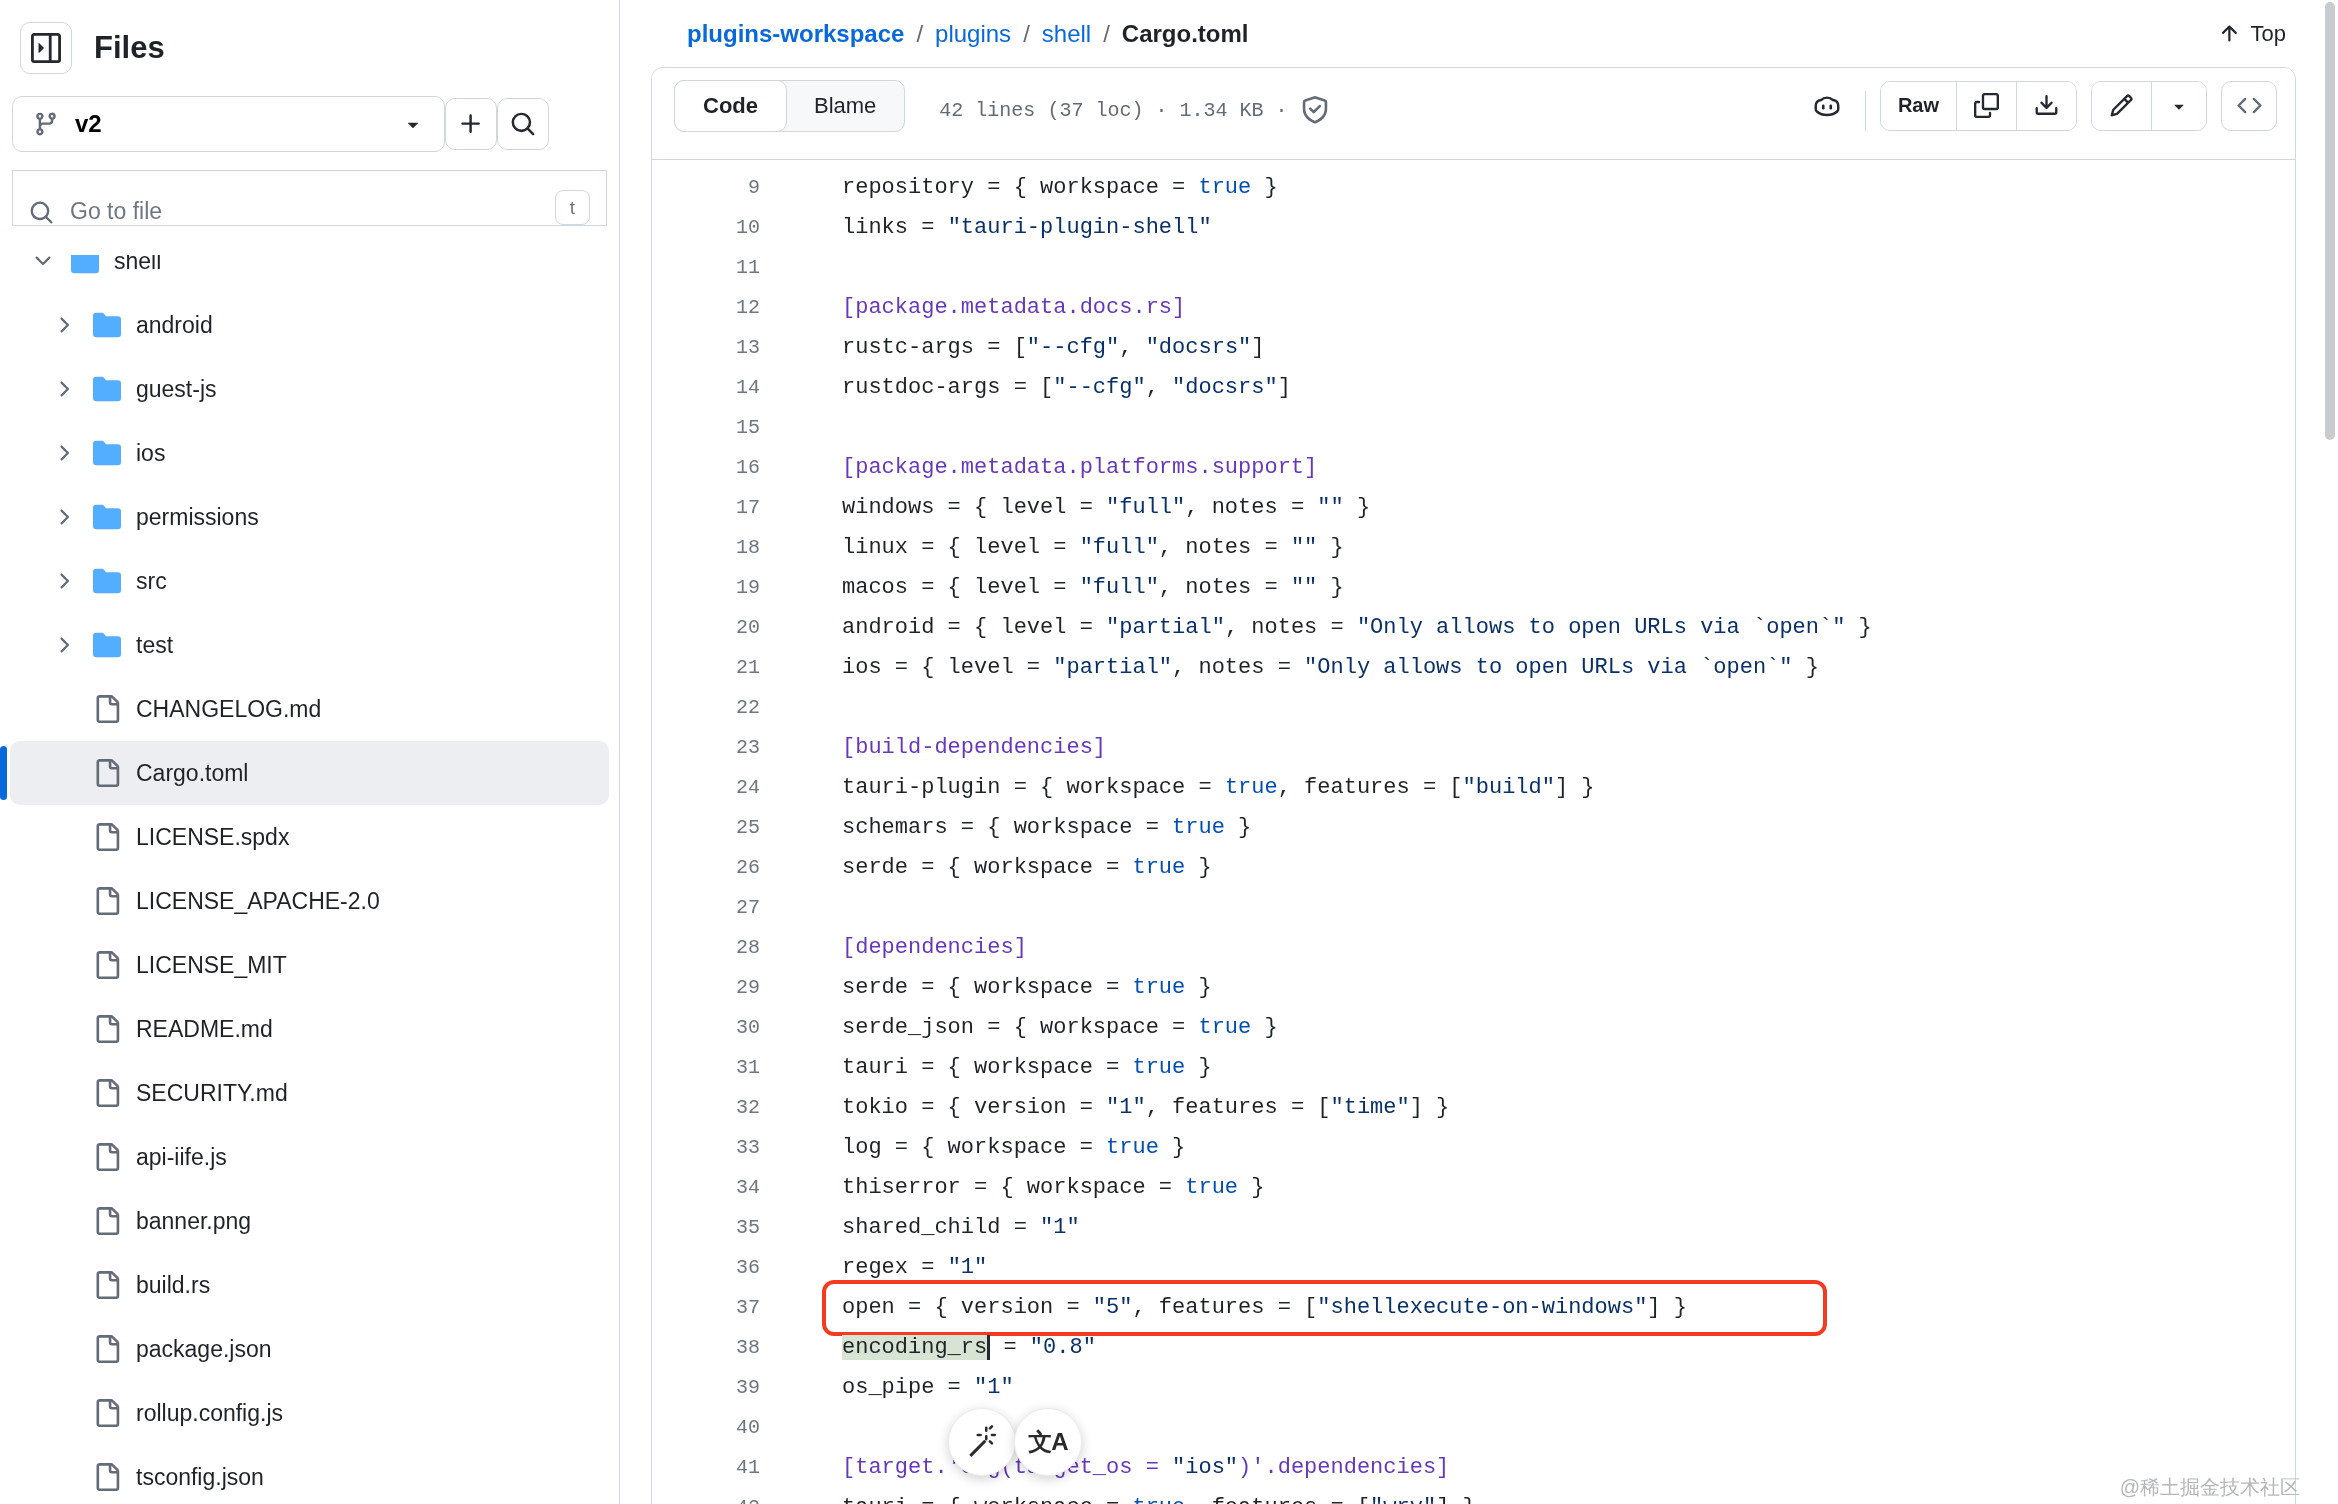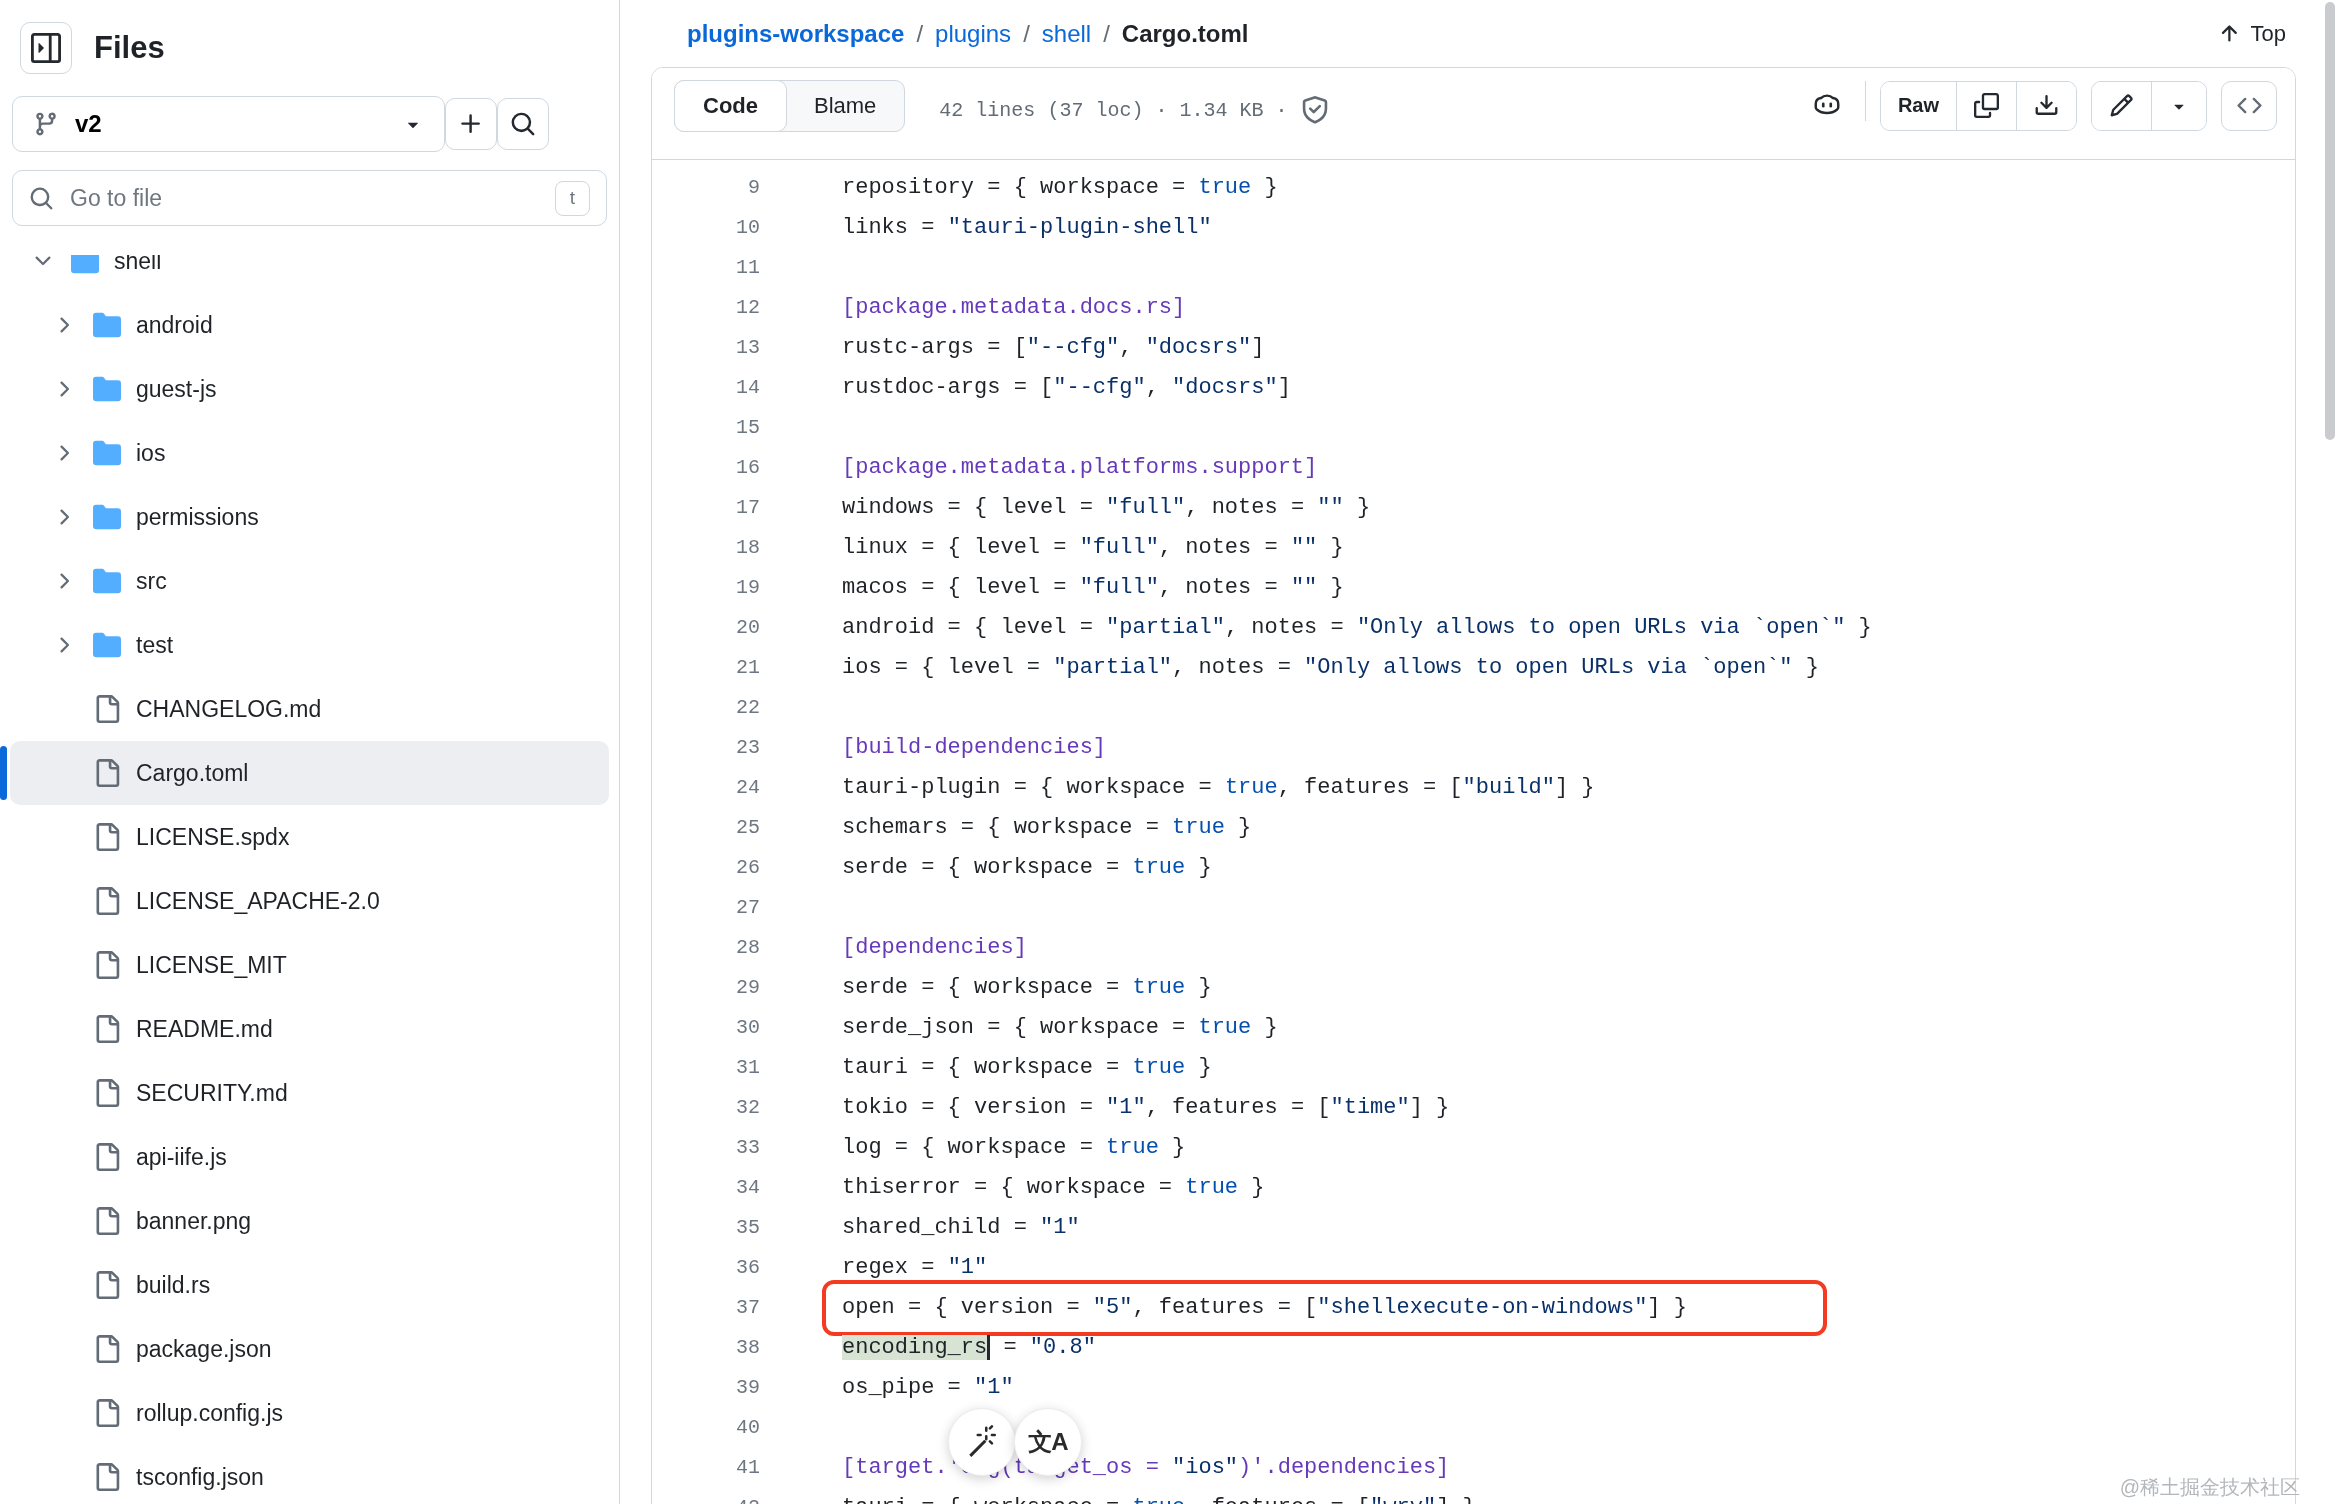--- a/index.html
+++ b/index.html
@@ -10,21 +10,21 @@
 
   
   .sidebar{position:absolute;left:0;top:0;width:620px;height:100%;border-right:1px solid var(--border);background:#fff;}
   .sidebar-head{display:flex;align-items:center;gap:22px;padding:22px 20px 10px;}
   .collapse-btn{width:52px;height:52px;border:1px solid var(--border);border-radius:10px;background:#fff;display:flex;align-items:center;justify-content:center;cursor:pointer;}
   .files-title{font-size:31px;font-weight:700;}
   .sidebar-controls{display:flex;align-items:center;gap:0;padding:12px 12px 0;}
   .branch-btn{flex:0 0 433px;height:56px;border:1px solid var(--border);border-radius:10px;background:#fff;display:flex;align-items:center;gap:16px;padding:0 20px;font-size:24px;font-weight:600;cursor:pointer;}
   .branch-btn .grow{flex:1;}
   .icon-btn{width:52px;height:52px;border:1px solid var(--border);border-radius:10px;background:#fff;display:flex;align-items:center;justify-content:center;cursor:pointer;}
-  .goto{margin:18px 12px 0;height:56px;border:1px solid var(--border);border-radius:10px;display:flex;align-items:center;gap:16px;padding:0 16px;color:#6e7781;font-size:23px;cursor:text;background:#fff;}
+  .goto{margin:18px 12px 0;height:56px;border:1px solid var(--border);border-radius:0;display:flex;align-items:flex-end;gap:16px;padding:0 16px;color:#6e7781;font-size:23px;cursor:text;background:#fff;}
   .goto .ph{flex:1;}
   .key-hint{width:35px;height:35px;border:1px solid var(--border);border-radius:8px;display:flex;align-items:center;justify-content:center;font-size:19px;color:#6e7781;}
   .tree{position:absolute;top:255px;left:0;right:0;bottom:0;overflow:hidden;padding:0 10px;}
   .tree-row{display:flex;align-items:center;height:64px;padding-left:42px;gap:15px;font-size:23px;position:relative;border-radius:10px;cursor:pointer;}
   .tree-row.root{padding-left:20px;}
   .tree-row.clipped{margin-top:-26px;}
   .tree-row.selected{background:var(--selected_row);}
   .tree-row.selected::before{content:"";position:absolute;left:-10px;top:5px;bottom:5px;width:7px;border-radius:4px;background:var(--accent);}
   .chev{width:26px;display:flex;justify-content:center;}
   .ticon{display:flex;}
@@ -39,21 +39,21 @@
   .bc-sep{color:#636c76;}
   .bc-current{font-weight:700;color:var(--text);}
   .top-btn{display:flex;align-items:center;gap:10px;font-size:22px;font-weight:500;color:var(--text);cursor:pointer;background:none;border:none;}
 
   .file-box{border:1px solid var(--border);border-radius:12px 12px 0 0;height:1600px;overflow:hidden;background:#fff;}
   .file-header{height:92px;display:flex;align-items:center;padding:0 18px 16px 22px;border-bottom:1px solid var(--border);background:#fff;}
   .seg{display:inline-flex;background:#f6f8fa;border:1px solid var(--border);border-radius:10px;height:52px;align-items:stretch;}
   .seg .tab{display:flex;align-items:center;padding:0 28px;font-size:22px;color:var(--text);cursor:pointer;}
   .seg .tab.active{background:#fff;border:1px solid var(--border);border-radius:10px;margin:-1px;font-weight:600;}
   .meta{margin-left:34px;color:#636c76;font-family:"Liberation Mono","DejaVu Sans Mono",monospace;font-size:20px;display:flex;align-items:center;gap:14px;white-space:nowrap;margin-top:9px;}
-  .actions{margin-left:auto;display:flex;align-items:flex-start;gap:14px;}
+  .actions{margin-left:auto;display:flex;align-items:flex-end;gap:14px;}
   .vdiv{width:1px;height:40px;background:var(--border);}
   .ghost-btn{width:48px;height:48px;border:none;background:none;display:flex;align-items:center;justify-content:center;cursor:pointer;}
   .btn-group{display:flex;border:1px solid var(--border);border-radius:10px;overflow:hidden;height:50px;background:#fff;}
   .btn-group>*{display:flex;align-items:center;justify-content:center;padding:0 17px;border:none;background:#fff;border-left:1px solid var(--border);cursor:pointer;}
   .btn-group>*:first-child{border-left:none;}
   .raw-label{font-size:20px;font-weight:600;color:var(--text);}
   .solo-btn{width:56px;height:50px;border:1px solid var(--border);border-radius:10px;display:flex;align-items:center;justify-content:center;background:#fff;cursor:pointer;}
 
   
   .code{padding-top:8px;font-family:"Liberation Mono","DejaVu Sans Mono",monospace;font-size:22px;}

